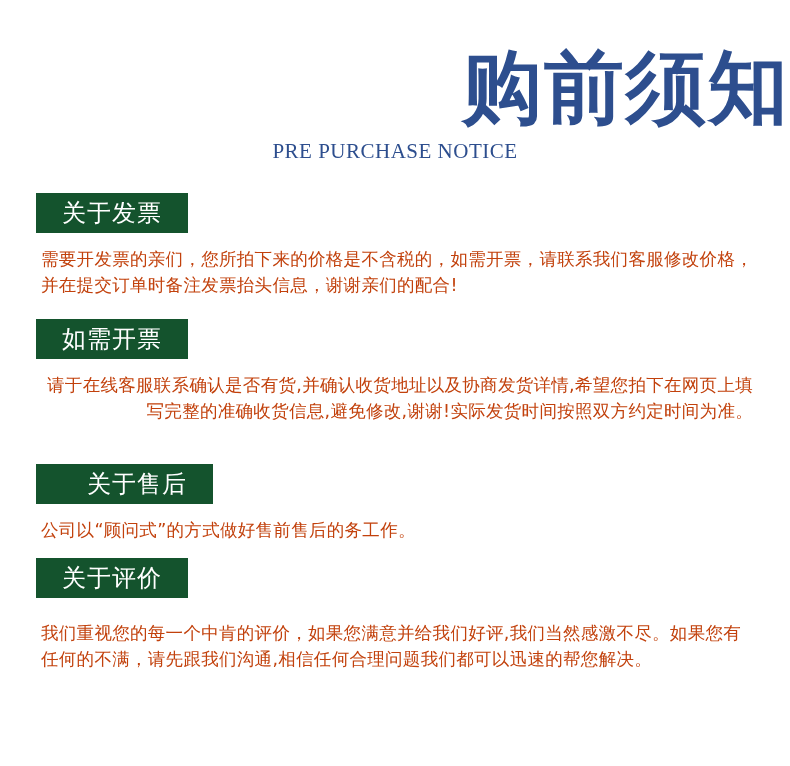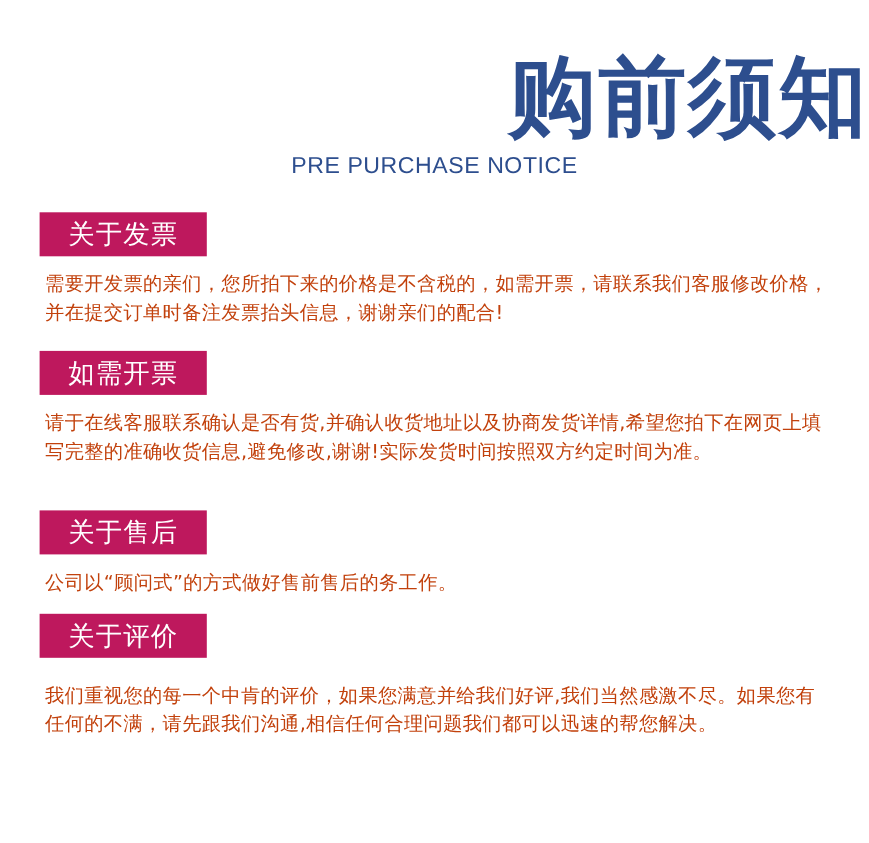--- a/index.html
+++ b/index.html
@@ -6,40 +6,40 @@
   body {
     width: 790px; height: 766px; background: #ffffff; position: relative; overflow: hidden;
     font-family: "DejaVu Sans", "Liberation Sans", sans-serif;
   }
   .title {
     position: absolute; left: 0; width: 790px; top: 38px; text-align: right;
     font-size: 80px; font-weight: bold; color: #2d4e8e; letter-spacing: 2px; line-height: 100px;
   }
   .subtitle {
     position: absolute; left: 0; width: 790px; top: 139px; text-align: center;
-    font-family: Liberation Sans, sans-serif; font-size: 21px; color: #2d4e8e; letter-spacing: 0.5px;
+    font-family: Liberation Serif, serif; font-size: 21px; color: #2d4e8e; letter-spacing: 0.5px;
   }
   .section-header {
-    position: absolute; left: 36px; width: 152px; height: 40px; background: #be185d;
+    position: absolute; left: 36px; width: 152px; height: 40px; background: #14532d;
     color: #ffffff; font-size: 24px; line-height: 40px; text-align: center; letter-spacing: 1px;
   }
   .section-body {
     position: absolute; left: 41px; width: 712px; color: #c2410c;
     font-size: 17.5px; line-height: 26px; letter-spacing: 0.3px; word-break: break-all;
   }
 </style>
 </head>
 <body>
 
 <div class="title">购前须知</div>
 <div class="subtitle">PRE PURCHASE NOTICE</div>
 
 <div class="section-header" style="top:193px;">关于发票</div>
 <div class="section-body" style="top:246px;">需要开发票的亲们，您所拍下来的价格是不含税的，如需开票，请联系我们客服修改价格，并在提交订单时备注发票抬头信息，谢谢亲们的配合!</div>
 
 <div class="section-header" style="top:319px;">如需开票</div>
-<div class="section-body" style="top:372px;">请于在线客服联系确认是否有货,并确认收货地址以及协商发货详情,希望您拍下在网页上填写完整的准确收货信息,避免修改,谢谢!实际发货时间按照双方约定时间为准。</div>
+<div class="section-body" style="top:372px;text-align:right;">请于在线客服联系确认是否有货,并确认收货地址以及协商发货详情,希望您拍下在网页上填写完整的准确收货信息,避免修改,谢谢!实际发货时间按照双方约定时间为准。</div>
 
-<div class="section-header" style="top:464px;">关于售后</div>
+<div class="section-header" style="top:464px;padding-left:25px;">关于售后</div>
 <div class="section-body" style="top:517px;">公司以“顾问式”的方式做好售前售后的务工作。</div>
 
 <div class="section-header" style="top:542px;margin-top:16px;">关于评价</div>
 <div class="section-body" style="top:620px;">我们重视您的每一个中肯的评价，如果您满意并给我们好评,我们当然感激不尽。如果您有任何的不满，请先跟我们沟通,相信任何合理问题我们都可以迅速的帮您解决。</div>
 
 </body></html>

